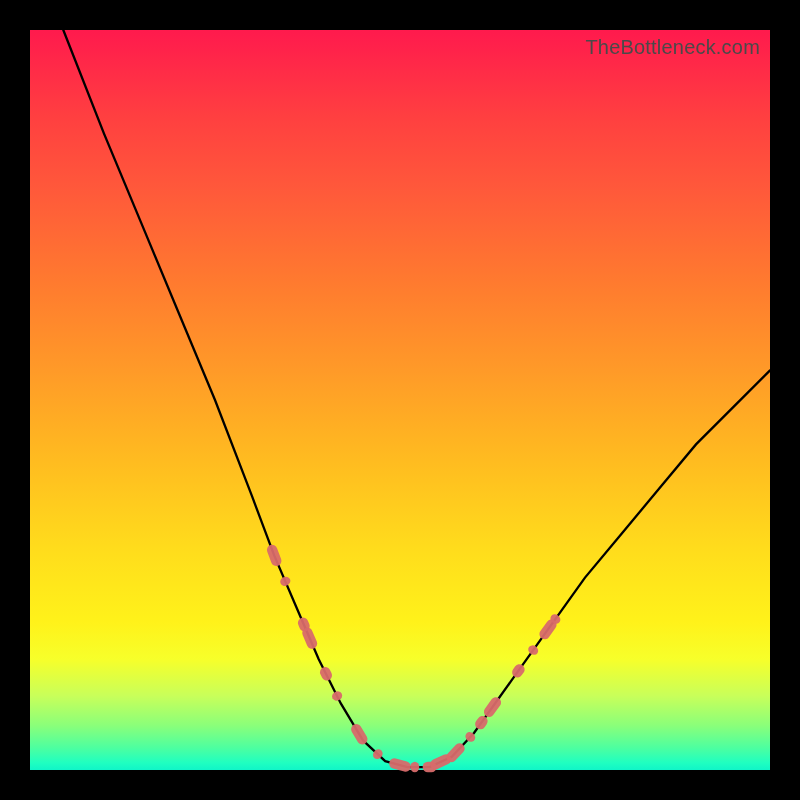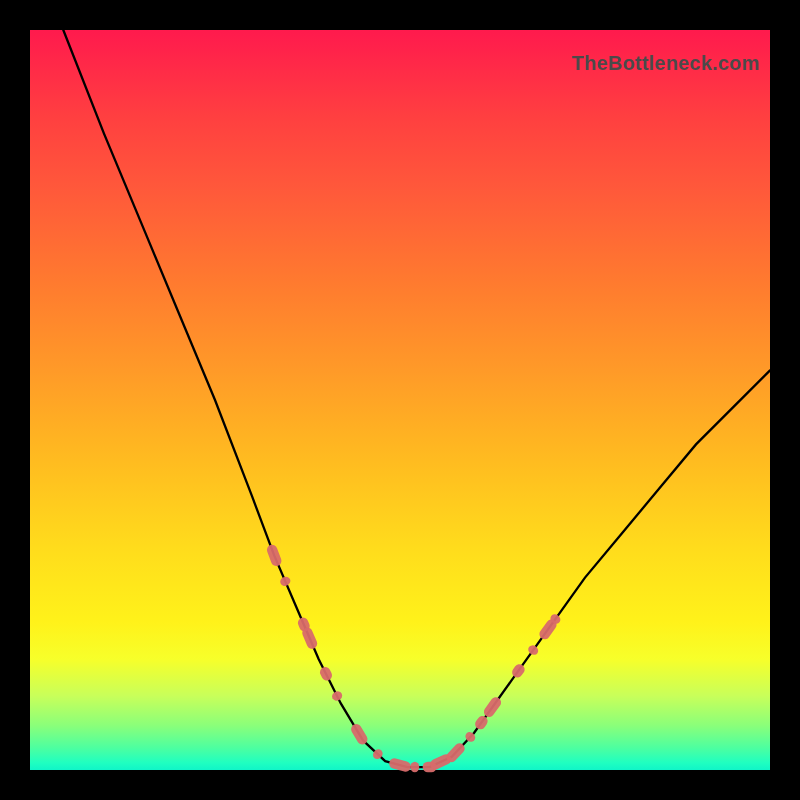--- a/index.html
+++ b/index.html
@@ -36,25 +36,25 @@
       #f7ff2a 85%,
       #c8ff5a 90%,
       #8aff7a 94%,
       #4dffa0 97%,
       #20ffc0 99%,
       #10f5c8 100%
     );
   }
   .watermark {
     position: absolute;
-    top: 22px;
+    top: 6px;
     right: 10px;
     color: #4a4a4a;
     font-size: 20px;
-    font-weight: 700;
+    font-weight: 400;
     letter-spacing: 0.2px;
     pointer-events: none;
   }
   svg.overlay {
     position: absolute;
     left: 0;
     top: 0;
     width: 740px;
     height: 740px;
     overflow: visible;

